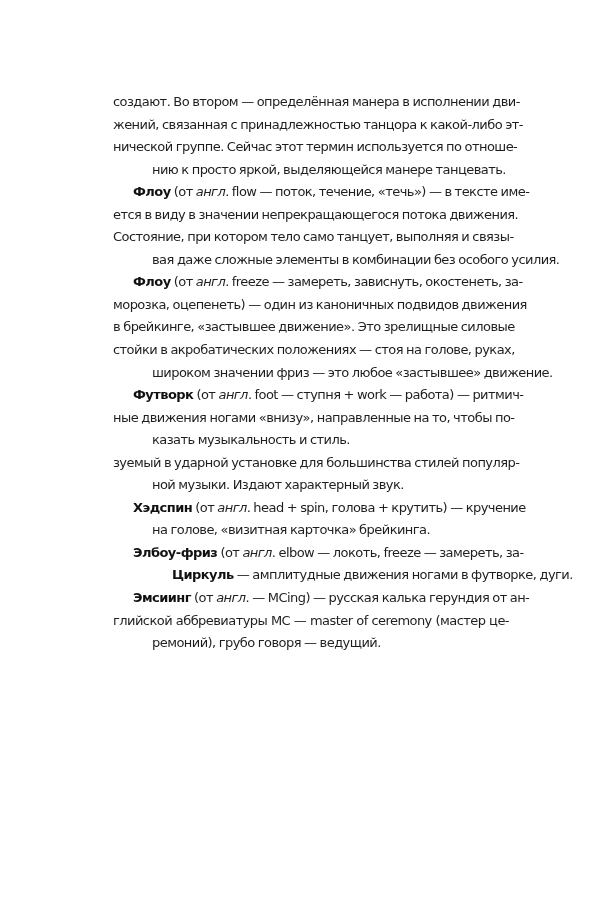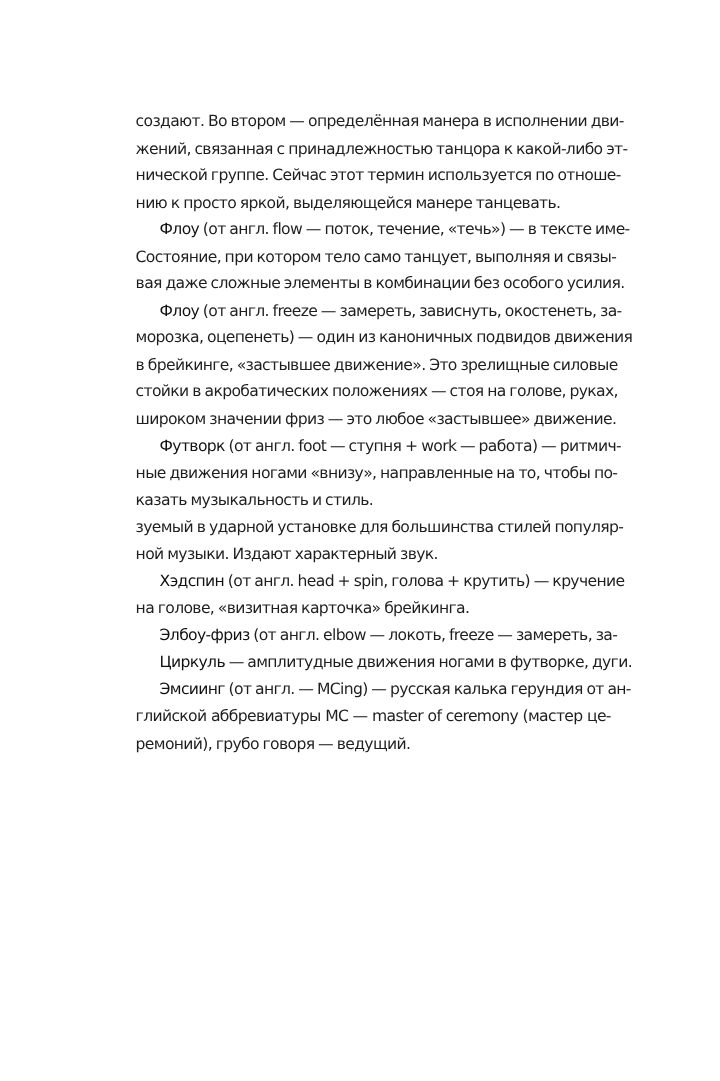--- a/index.html
+++ b/index.html
@@ -26,42 +26,45 @@
       line-height: 22.55px;
       font-size: 13px;
       white-space: nowrap;
       letter-spacing: -0.55px;
       word-spacing: -0.5px;
       text-align: justify;
       text-align-last: justify;
     }
     .line.last {
       text-align-last: left;
+      margin-left: 39px;
     }
     .line.indent {
       padding-left: 20px;
     }
     .term {
-      font-weight: normal;
+      font-weight: bold;
       color: #111;
     }
     .lang {
+      font-style: italic;
     }
   </style>
 </head>
 <body>
 
 <div class="page">
 
   <div class="line">создают. Во втором — определённая манера в исполнении дви-</div>
   <div class="line">жений, связанная с принадлежностью танцора к какой-либо эт-</div>
   <div class="line">нической группе. Сейчас этот термин используется по отноше-</div>
   <div class="line last">нию к просто яркой, выделяющейся манере танцевать.</div>
 
   <div class="line indent"><span class="term">Флоу</span><span> (от </span><span class="lang">англ</span><span>. flow — поток, течение, «течь») — в тексте име-</span></div>
+  <div class="line">ется в виду в значении непрекращающегося потока движения.</div>
   <div class="line">Состояние, при котором тело само танцует, выполняя и связы-</div>
   <div class="line last">вая даже сложные элементы в комбинации без особого усилия.</div>
 
   <div class="line indent"><span class="term">Флоу</span><span> (от </span><span class="lang">англ</span><span>. freeze — замереть, зависнуть, окостенеть, за-</span></div>
   <div class="line">морозка, оцепенеть) — один из каноничных подвидов движения</div>
   <div class="line">в брейкинге, «застывшее движение». Это зрелищные силовые</div>
   <div class="line">стойки в акробатических положениях — стоя на голове, руках,</div>
   <div class="line last">широком значении фриз — это любое «застывшее» движение.</div>
 
   <div class="line indent"><span class="term">Футворк</span><span> (от </span><span class="lang">англ</span><span>. foot — ступня + work — работа) — ритмич-</span></div>

